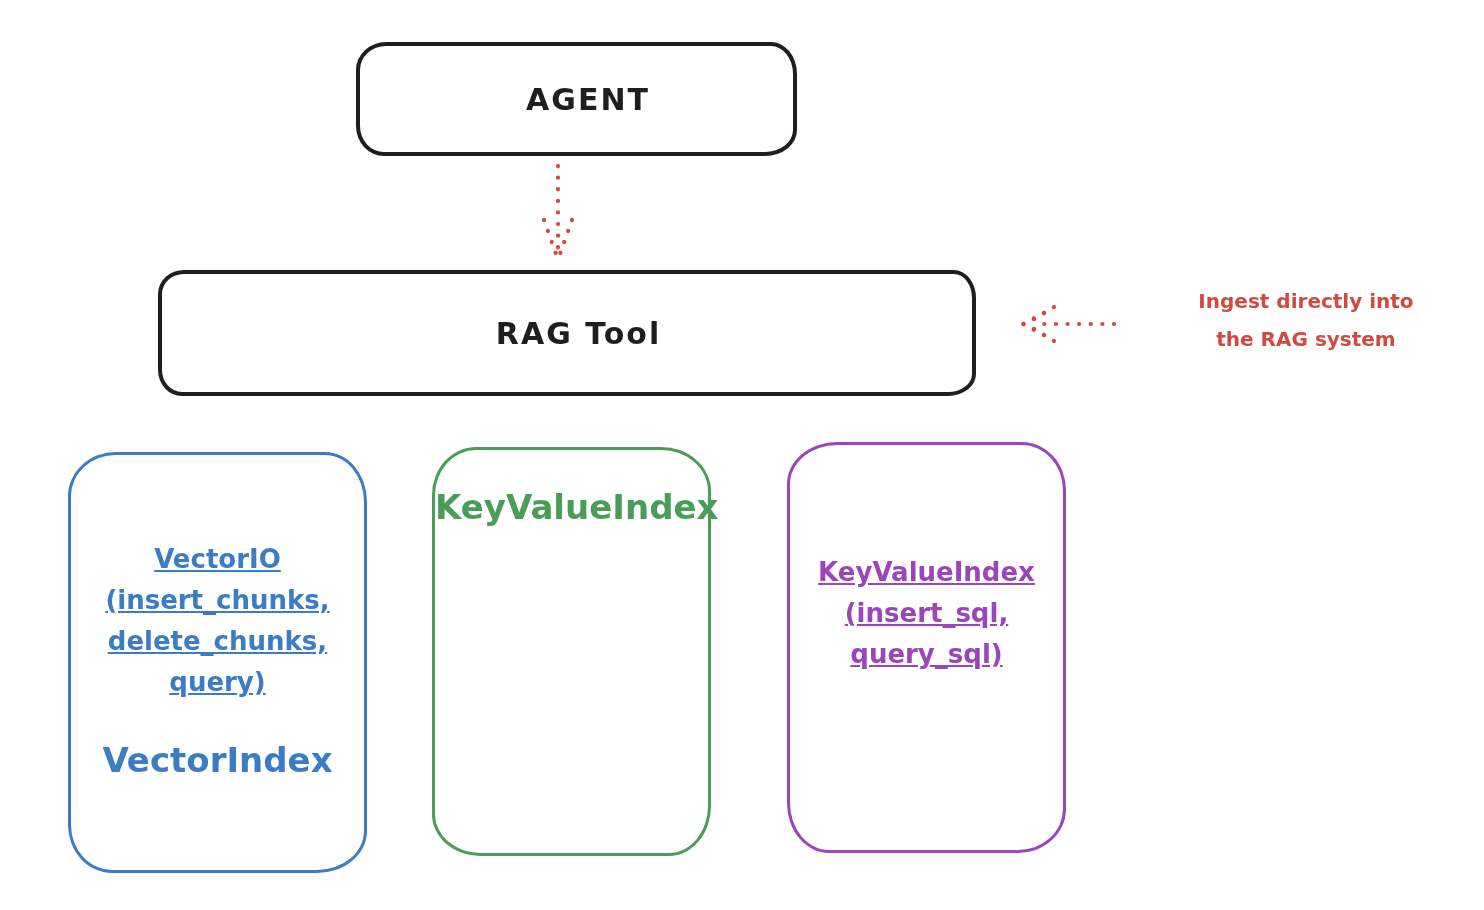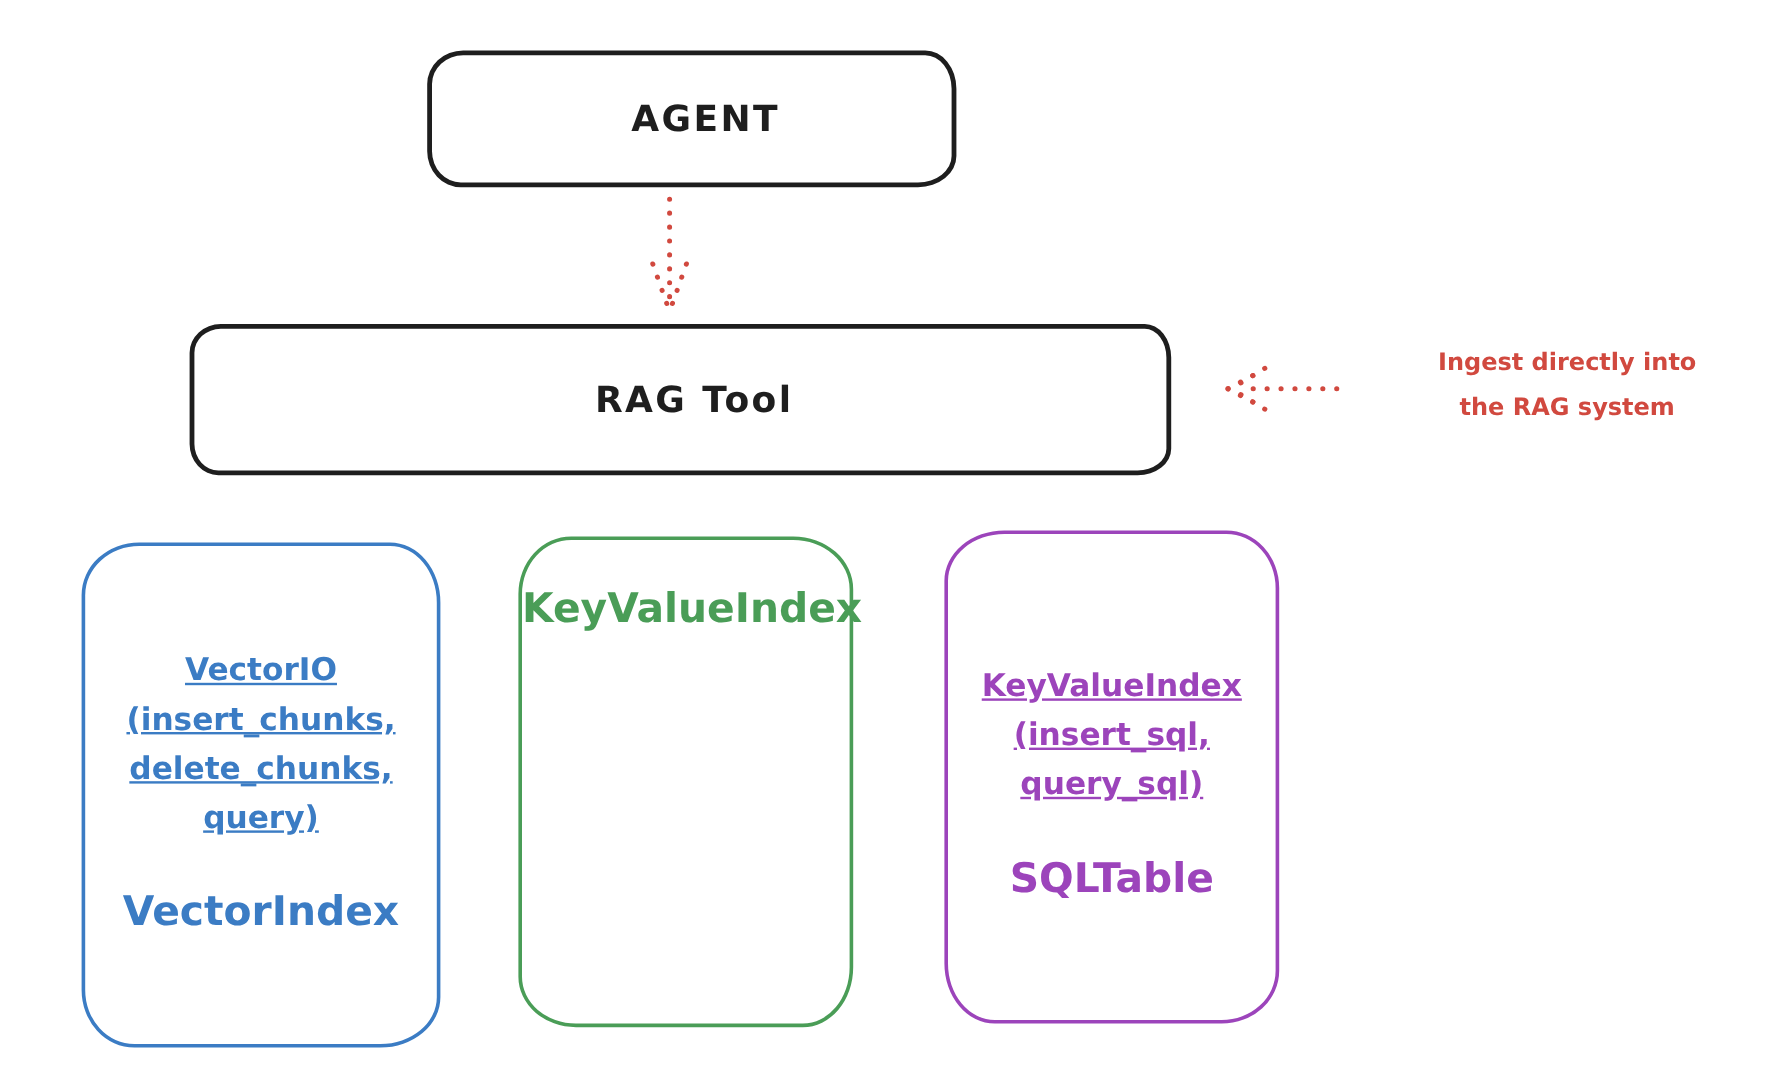--- a/index.html
+++ b/index.html
@@ -146,16 +146,15 @@
   </div>
 
   <div class="backend-box backend-keyvalue" style="border-color: rgb(74, 157, 87); color: rgb(74, 157, 87);">
     <div class="backend-index">KeyValueIndex</div>
   </div>
 
   <div class="backend-box backend-relational" style="border-color: rgb(156, 68, 187); color: rgb(156, 68, 187);">
     <div class="backend-api">KeyValueIndex
 (insert_sql,
 query_sql)</div>
-    <div class="backend-index">SQLTable</div>
   </div>
 
 </div>
 
 </body></html>

